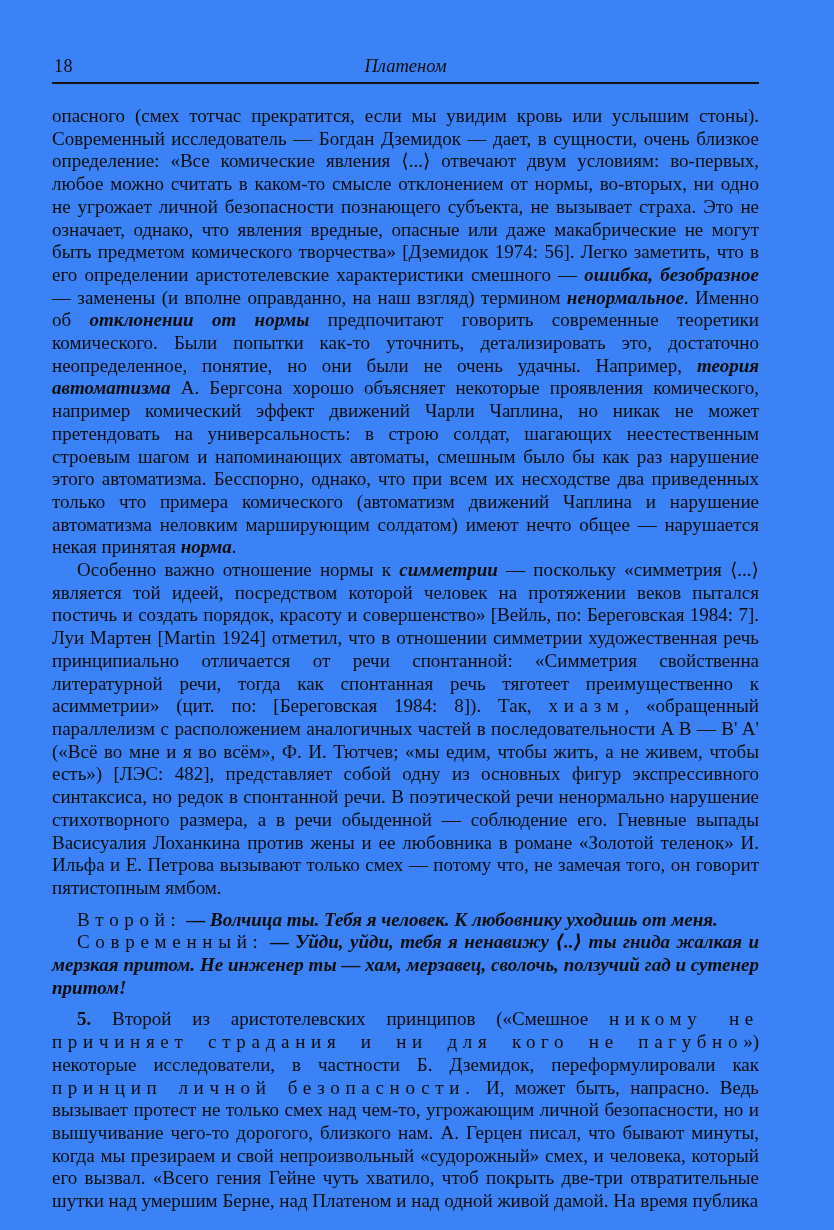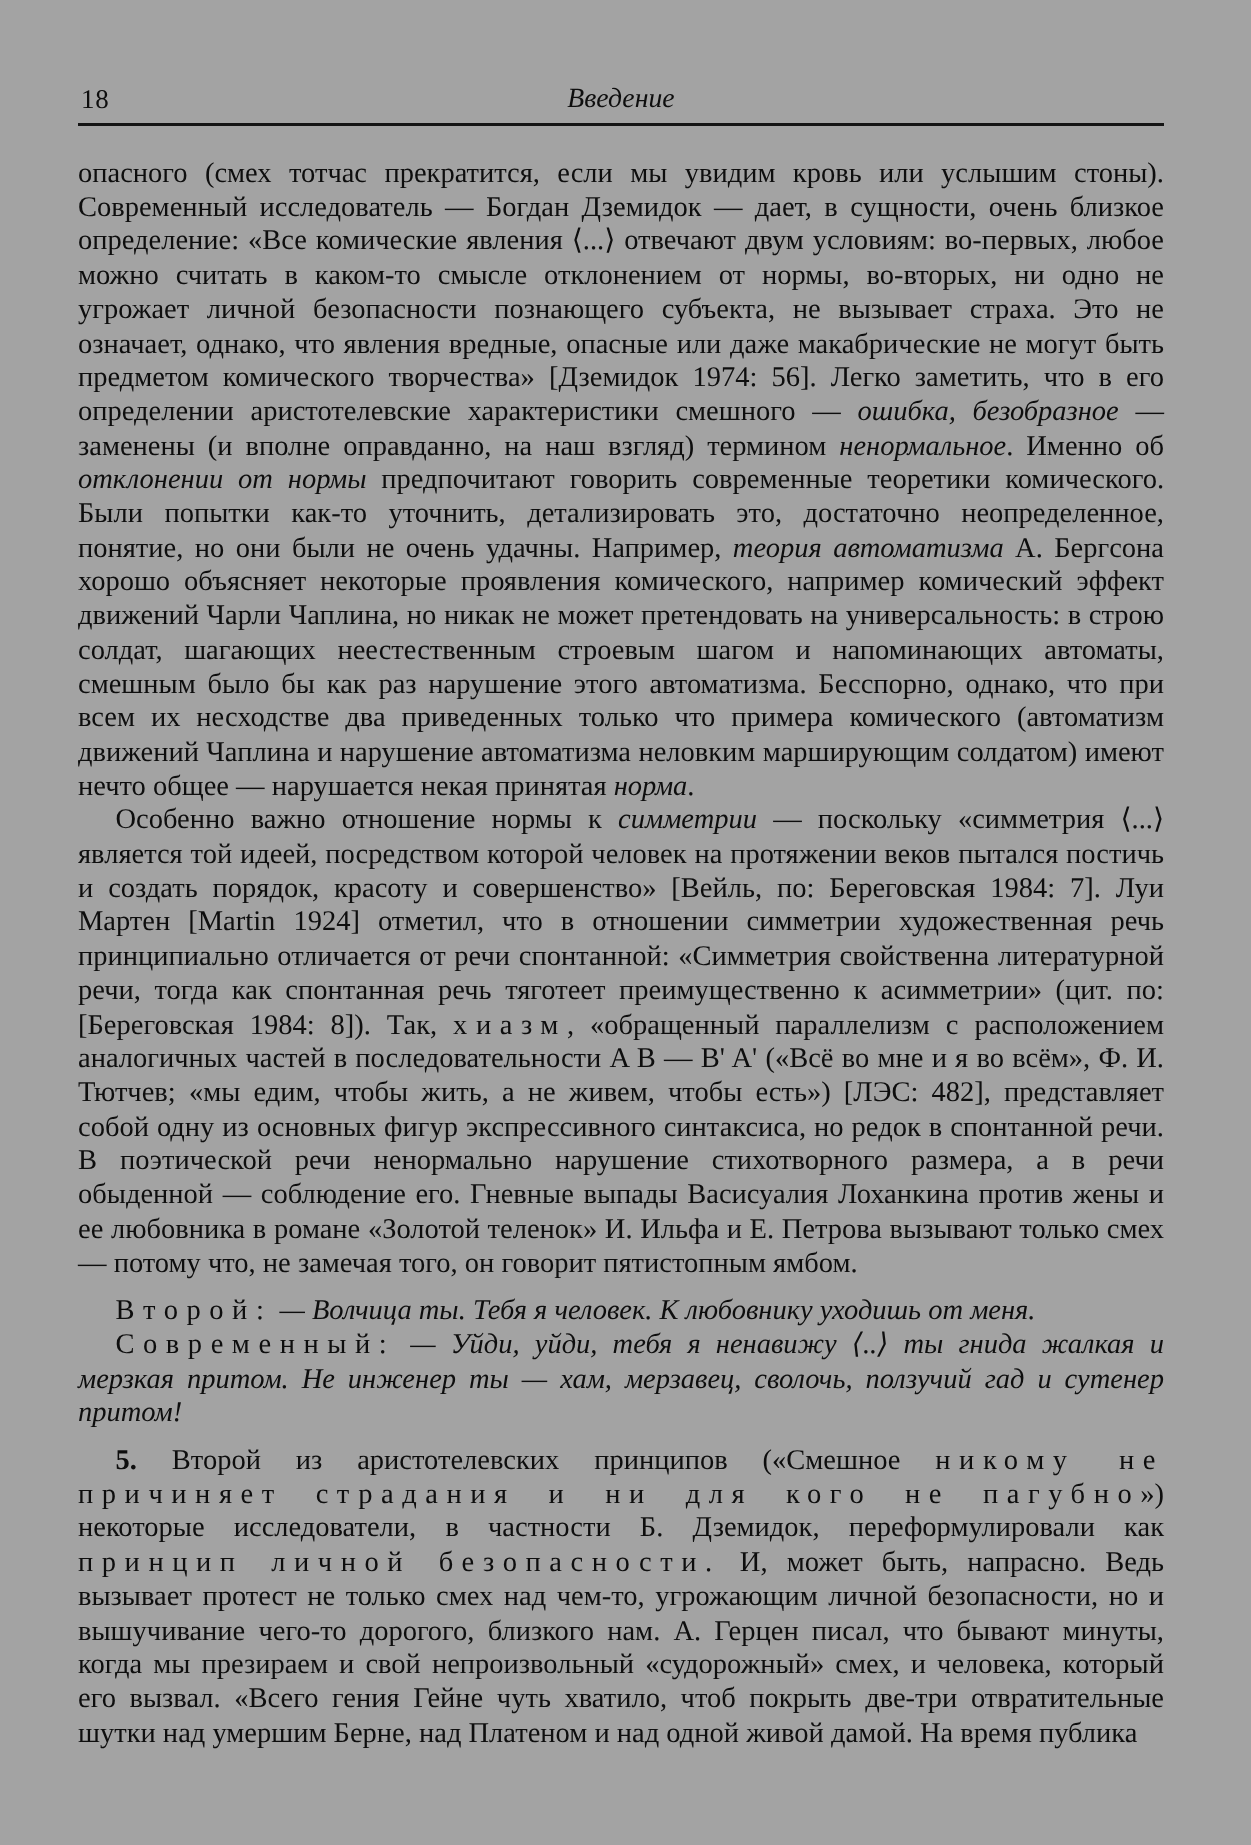--- a/index.html
+++ b/index.html
@@ -12,22 +12,22 @@
     height: 1230px;
     overflow: hidden;
     color: #0e0e0e;
     font-family: "Liberation Serif", "DejaVu Serif", serif;
     -webkit-font-smoothing: antialiased;
   }
   .page {
     box-sizing: border-box;
     width: 834px;
     height: 1230px;
-    padding: 56px 58px 0 52px;
-    background: #a3a3a3;
+    padding: 56px 75px 0 52px;
+    background: #3b82f6;
   }
   .running-header {
     position: relative;
     height: 26px;
     border-bottom: 2.5px solid #141414;
     margin-bottom: 0;
   }
   .running-header .page-number {
     position: absolute;
     left: 2px;
@@ -55,31 +55,31 @@
     margin: 0;
     padding: 0;
   }
   p.indent {
     text-indent: 25px;
   }
   p.space-before {
     margin-top: 9px;
   }
   .run-n { font-style: normal; }
-  .run-i { font-style: italic; }
+  .run-i { font-style: italic; font-weight: bold; }
   .run-b { font-weight: 700; }
   .run-sp { letter-spacing: 0.30em; }
 </style>
 </head>
 <body>
 
 <div class="page">
   <div class="running-header">
     <span class="page-number">18</span>
-    <span class="running-title">Введение</span>
+    <span class="running-title">Платеном</span>
   </div>
   <div class="text-block">
       <p class="para body"><span class="run-n">опасного (смех тотчас прекратится, если мы увидим кровь или услышим стоны). Современный исследователь — Богдан Дземидок — дает, в сущности, очень близкое определение: «Все комические явления ⟨...⟩ отвечают двум условиям: во-первых, любое можно считать в каком-то смысле отклонением от нормы, во-вторых, ни одно не угрожает личной безопасности познающего субъекта, не вызывает страха. Это не означает, однако, что явления вредные, опасные или даже макабрические не могут быть предметом комического творчества» [Дземидок 1974: 56]. Легко заметить, что в его определении аристотелевские характеристики смешного — </span><span class="run-i">ошибка, безобразное</span><span class="run-n"> — заменены (и вполне оправданно, на наш взгляд) термином </span><span class="run-i">ненормальное</span><span class="run-n">. Именно об </span><span class="run-i">отклонении от нормы</span><span class="run-n"> предпочитают говорить современные теоретики комического. Были попытки как-то уточнить, детализировать это, достаточно неопределенное, понятие, но они были не очень удачны. Например, </span><span class="run-i">теория автоматизма</span><span class="run-n"> А. Бергсона хорошо объясняет некоторые проявления комического, например комический эффект движений Чарли Чаплина, но никак не может претендовать на универсальность: в строю солдат, шагающих неестественным строевым шагом и напоминающих автоматы, смешным было бы как раз нарушение этого автоматизма. Бесспорно, однако, что при всем их несходстве два приведенных только что примера комического (автоматизм движений Чаплина и нарушение автоматизма неловким марширующим солдатом) имеют нечто общее — нарушается некая принятая </span><span class="run-i">норма</span><span class="run-n">.</span></p>
       <p class="para body indent"><span class="run-n">Особенно важно отношение нормы к </span><span class="run-i">симметрии</span><span class="run-n"> — поскольку «симметрия ⟨...⟩ является той идеей, посредством которой человек на протяжении веков пытался постичь и создать порядок, красоту и совершенство» [Вейль, по: Береговская 1984: 7]. Луи Мартен [Martin 1924] отметил, что в отношении симметрии художественная речь принципиально отличается от речи спонтанной: «Симметрия свойственна литературной речи, тогда как спонтанная речь тяготеет преимущественно к асимметрии» (цит. по: [Береговская 1984: 8]). Так, </span><span class="run-sp">хиазм</span><span class="run-n">, «обращенный параллелизм с расположением аналогичных частей в последовательности A B — B' A' («Всё во мне и я во всём», Ф. И. Тютчев; «мы едим, чтобы жить, а не живем, чтобы есть») [ЛЭС: 482], представляет собой одну из основных фигур экспрессивного синтаксиса, но редок в спонтанной речи. В поэтической речи ненормально нарушение стихотворного размера, а в речи обыденной — соблюдение его. Гневные выпады Васисуалия Лоханкина против жены и ее любовника в романе «Золотой теленок» И. Ильфа и Е. Петрова вызывают только смех — потому что, не замечая того, он говорит пятистопным ямбом.</span></p>
       <p class="para quote indent space-before"><span class="run-sp">Второй:</span><span class="run-i"> — Волчица ты. Тебя я человек. К любовнику уходишь от меня.</span></p>
       <p class="para quote indent"><span class="run-sp">Современный:</span><span class="run-i"> — Уйди, уйди, тебя я ненавижу ⟨..⟩ ты гнида жалкая и мерзкая притом. Не инженер ты — хам, мерзавец, сволочь, ползучий гад и сутенер притом!</span></p>
       <p class="para body indent space-before"><span class="run-b">5.</span><span class="run-n"> Второй из аристотелевских принципов («Смешное </span><span class="run-sp">никому не причиняет страдания и ни для кого не пагубно</span><span class="run-n">») некоторые исследователи, в частности Б. Дземидок, переформулировали как </span><span class="run-sp">принцип личной безопасности.</span><span class="run-n"> И, может быть, напрасно. Ведь вызывает протест не только смех над чем-то, угрожающим личной безопасности, но и вышучивание чего-то дорогого, близкого нам. А. Герцен писал, что бывают минуты, когда мы презираем и свой непроизвольный «судорожный» смех, и человека, который его вызвал. «Всего гения Гейне чуть хватило, чтоб покрыть две-три отвратительные шутки над умершим Берне, над Платеном и над одной живой дамой. На время публика</span></p>
     </div>
 </div>
 

